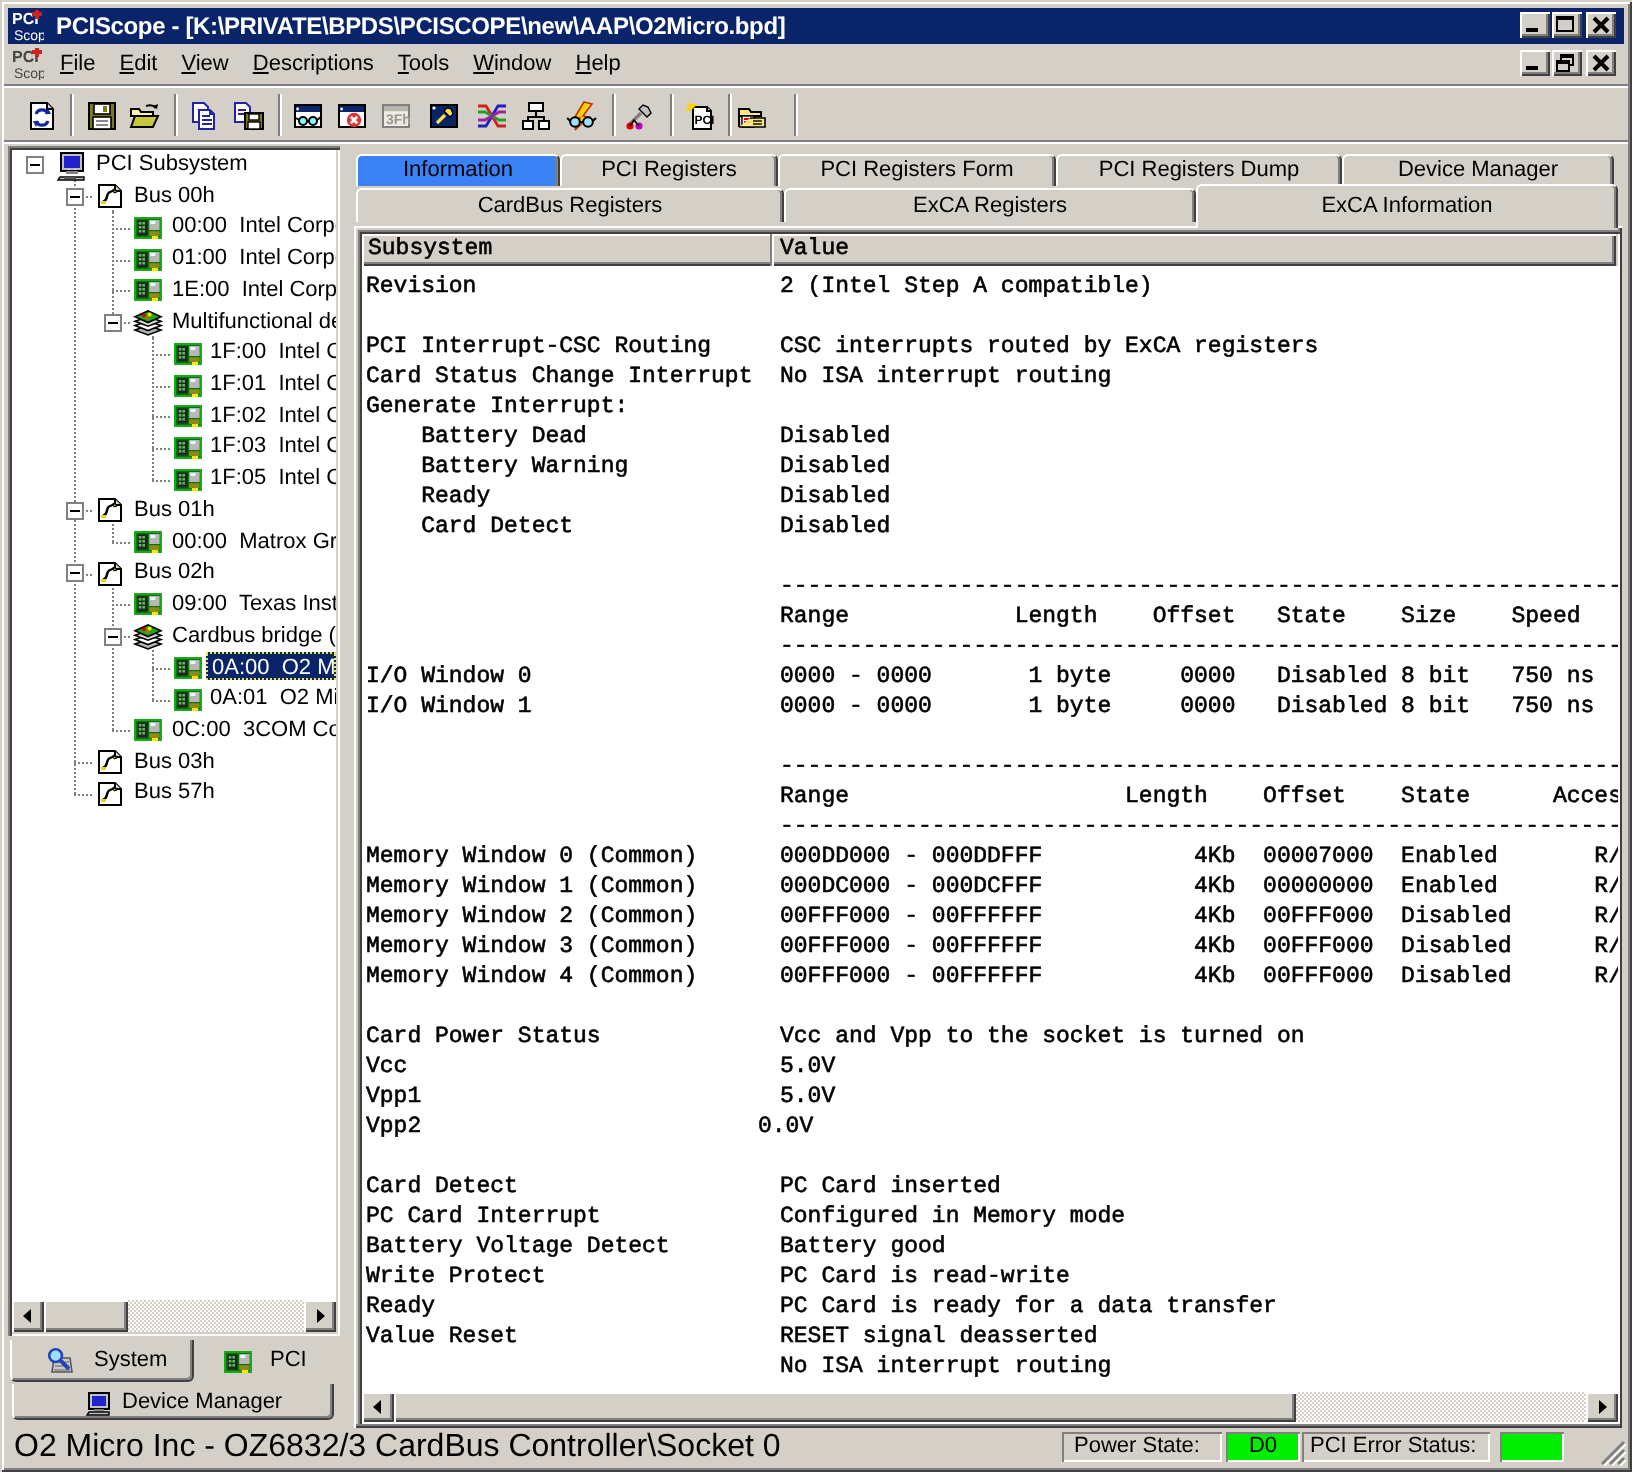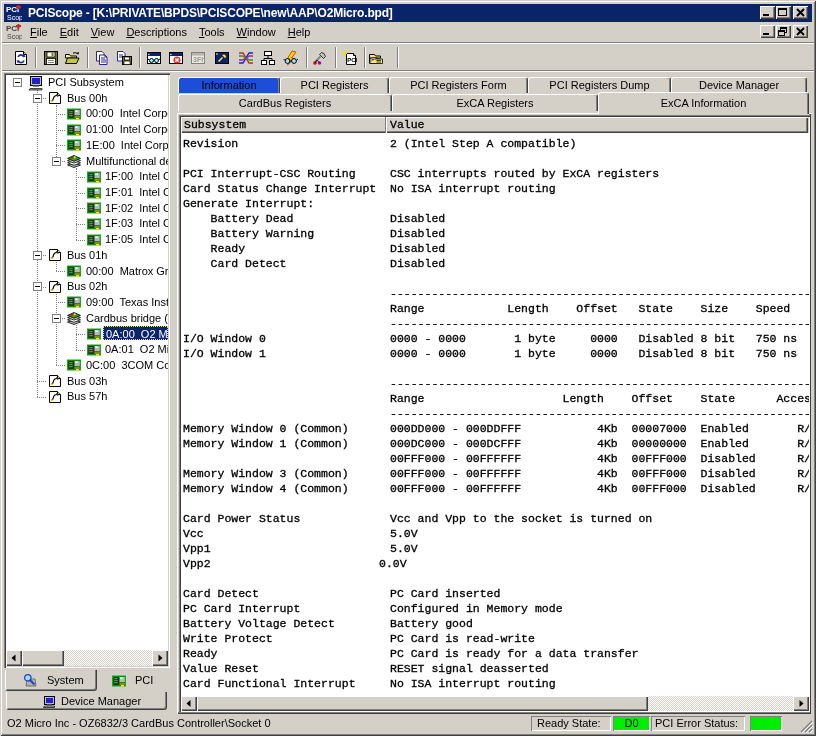--- a/index.html
+++ b/index.html
@@ -571,21 +571,21 @@
     </svg></div>
 <div class="abs" style="left:135px;top:670px;height:21px;line-height:21px">PCI</div>
 <div class="abs" style="left:6px;top:692px;width:161px;height:18px;background:#D4D0C8;border-left:1px solid #fff;border-right:1px solid #404040;border-bottom:1px solid #404040;border-radius:0 0 3px 3px;box-shadow:inset -1px -1px 0 #808080"></div>
 <div class="abs" style="left:41px;top:693px;width:16px;height:16px"><svg width="16" height="16">
       <rect x="3.5" y="3.5" width="10" height="8" fill="#C0C0C0" stroke="#000"></rect>
       <rect x="5" y="5" width="7" height="5" fill="#2222CC"></rect>
       <rect x="6" y="11.5" width="5" height="1" fill="#808080"></rect>
       <path d="M3.5 13 h10 v1.5 h-11 z" fill="#C0C0C0" stroke="#000" stroke-width="0.7"></path>
     </svg></div>
 <div class="abs" style="left:61px;top:692px;height:18px;line-height:18px">Device Manager</div>
-<div class="abs" style="left:178px;top:77px;width:102px;height:16px;background:#1d4ed8;border-left:1px solid #fff;border-top:1px solid #fff;border-right:1px solid #404040;border-radius:3px 3px 0 0;box-shadow:inset -1px 0 0 #808080;z-index:5;text-align:center;line-height:15px;font-size:11px">Information</div>
+<div class="abs" style="left:178px;top:77px;width:102px;height:16px;background:#3b82f6;border-left:1px solid #fff;border-top:1px solid #fff;border-right:1px solid #404040;border-radius:3px 3px 0 0;box-shadow:inset -1px 0 0 #808080;z-index:5;text-align:center;line-height:15px;font-size:11px">Information</div>
 <div class="abs" style="left:280px;top:77px;width:109px;height:16px;background:#D4D0C8;border-left:1px solid #fff;border-top:1px solid #fff;border-right:1px solid #404040;border-radius:3px 3px 0 0;box-shadow:inset -1px 0 0 #808080;z-index:5;text-align:center;line-height:15px;font-size:11px">PCI Registers</div>
 <div class="abs" style="left:389px;top:77px;width:139px;height:16px;background:#D4D0C8;border-left:1px solid #fff;border-top:1px solid #fff;border-right:1px solid #404040;border-radius:3px 3px 0 0;box-shadow:inset -1px 0 0 #808080;z-index:5;text-align:center;line-height:15px;font-size:11px">PCI Registers Form</div>
 <div class="abs" style="left:528px;top:77px;width:143px;height:16px;background:#D4D0C8;border-left:1px solid #fff;border-top:1px solid #fff;border-right:1px solid #404040;border-radius:3px 3px 0 0;box-shadow:inset -1px 0 0 #808080;z-index:5;text-align:center;line-height:15px;font-size:11px">PCI Registers Dump</div>
 <div class="abs" style="left:671px;top:77px;width:136px;height:16px;background:#D4D0C8;border-left:1px solid #fff;border-top:1px solid #fff;border-right:1px solid #404040;border-radius:3px 3px 0 0;box-shadow:inset -1px 0 0 #808080;z-index:5;text-align:center;line-height:15px;font-size:11px">Device Manager</div>
 <div class="abs" style="left:178px;top:94px;width:214px;height:17px;background:#D4D0C8;border-left:1px solid #fff;border-top:1px solid #fff;border-right:1px solid #404040;border-radius:3px 3px 0 0;box-shadow:inset -1px 0 0 #808080;z-index:5;text-align:center;line-height:16px;font-size:11px">CardBus Registers</div>
 <div class="abs" style="left:392px;top:94px;width:206px;height:17px;background:#D4D0C8;border-left:1px solid #fff;border-top:1px solid #fff;border-right:1px solid #404040;border-radius:3px 3px 0 0;box-shadow:inset -1px 0 0 #808080;z-index:5;text-align:center;line-height:16px;font-size:11px">ExCA Registers</div>
 <div class="abs" style="left:598px;top:92px;width:211px;height:22px;background:#D4D0C8;border-left:1px solid #fff;border-top:1px solid #fff;border-right:1px solid #404040;border-radius:3px 3px 0 0;box-shadow:inset -1px 0 0 #808080;z-index:10;text-align:center;line-height:21px;font-size:11px">ExCA Information</div>
 <div class="abs" style="left:177px;top:113px;width:634px;height:601px;background:#D4D0C8;box-shadow:inset 1px 1px 0 #fff,inset -1px -1px 0 #404040,inset -2px -2px 0 #808080;z-index:1"></div>
 <div class="abs sunk2" style="left:179px;top:115px;width:631px;height:597px;z-index:2;background:#fff"></div>
 <div class="abs" style="left:181px;top:117px;width:627px;height:16px;background:#D4D0C8;box-shadow:inset 1px 1px 0 #fff,inset -1px -1px 0 #404040,inset -2px -2px 0 #808080;z-index:3"></div>
@@ -616,20 +616,21 @@
 <div class="abs mono" style="left:209px;top:198px;line-height:15px">0000 - 0000       1 byte     0000   Disabled 8 bit   750 ns</div>
 <div class="abs mono" style="left:2px;top:213px;line-height:15px">I/O Window 1</div>
 <div class="abs mono" style="left:209px;top:213px;line-height:15px">0000 - 0000       1 byte     0000   Disabled 8 bit   750 ns</div>
 <div class="abs mono" style="left:209px;top:243px;line-height:15px">------------------------------------------------------------------</div>
 <div class="abs mono" style="left:209px;top:258px;line-height:15px">Range                    Length    Offset    State      Access</div>
 <div class="abs mono" style="left:209px;top:273px;line-height:15px">------------------------------------------------------------------</div>
 <div class="abs mono" style="left:2px;top:288px;line-height:15px">Memory Window 0 (Common)</div>
 <div class="abs mono" style="left:209px;top:288px;line-height:15px">000DD000 - 000DDFFF           4Kb  00007000  Enabled       R/W</div>
 <div class="abs mono" style="left:2px;top:303px;line-height:15px">Memory Window 1 (Common)</div>
 <div class="abs mono" style="left:209px;top:303px;line-height:15px">000DC000 - 000DCFFF           4Kb  00000000  Enabled       R/W</div>
+<div class="abs mono" style="left:2px;top:318px;line-height:15px">Memory Window 2 (Common)</div>
 <div class="abs mono" style="left:209px;top:318px;line-height:15px">00FFF000 - 00FFFFFF           4Kb  00FFF000  Disabled      R/W</div>
 <div class="abs mono" style="left:2px;top:333px;line-height:15px">Memory Window 3 (Common)</div>
 <div class="abs mono" style="left:209px;top:333px;line-height:15px">00FFF000 - 00FFFFFF           4Kb  00FFF000  Disabled      R/W</div>
 <div class="abs mono" style="left:2px;top:348px;line-height:15px">Memory Window 4 (Common)</div>
 <div class="abs mono" style="left:209px;top:348px;line-height:15px">00FFF000 - 00FFFFFF           4Kb  00FFF000  Disabled      R/W</div>
 <div class="abs mono" style="left:2px;top:378px;line-height:15px">Card Power Status</div>
 <div class="abs mono" style="left:209px;top:378px;line-height:15px">Vcc and Vpp to the socket is turned on</div>
 <div class="abs mono" style="left:2px;top:393px;line-height:15px">Vcc</div>
 <div class="abs mono" style="left:209px;top:393px;line-height:15px">5.0V</div>
 <div class="abs mono" style="left:2px;top:408px;line-height:15px">Vpp1</div>
@@ -641,35 +642,34 @@
 <div class="abs mono" style="left:2px;top:468px;line-height:15px">PC Card Interrupt</div>
 <div class="abs mono" style="left:209px;top:468px;line-height:15px">Configured in Memory mode</div>
 <div class="abs mono" style="left:2px;top:483px;line-height:15px">Battery Voltage Detect</div>
 <div class="abs mono" style="left:209px;top:483px;line-height:15px">Battery good</div>
 <div class="abs mono" style="left:2px;top:498px;line-height:15px">Write Protect</div>
 <div class="abs mono" style="left:209px;top:498px;line-height:15px">PC Card is read-write</div>
 <div class="abs mono" style="left:2px;top:513px;line-height:15px">Ready</div>
 <div class="abs mono" style="left:209px;top:513px;line-height:15px">PC Card is ready for a data transfer</div>
 <div class="abs mono" style="left:2px;top:528px;line-height:15px">Value Reset</div>
 <div class="abs mono" style="left:209px;top:528px;line-height:15px">RESET signal deasserted</div>
-<div class="abs mono" style="left:2px;top:543px;line-height:15px">Card Functional Interrupt</div>
 <div class="abs mono" style="left:209px;top:543px;line-height:15px">No ISA interrupt routing</div>
 </div>
 <div class="abs" style="z-index:3">
 <div class="abs" style="left:181px;top:696px;width:628px;height:15px;background-color:#D4D0C8;background-image:linear-gradient(45deg,#fff 25%,transparent 25%,transparent 75%,#fff 75%),linear-gradient(45deg,#fff 25%,transparent 25%,transparent 75%,#fff 75%);background-size:2px 2px;background-position:0 0,1px 1px"></div>
     <div class="abs raised" style="left:181px;top:696px;width:16px;height:15px"><svg width="16" height="15">
         <path d="M9.5 4.0 l-4 3.5 4 3.5 z" fill="#000"></path>
       </svg></div>
     <div class="abs raised" style="left:793px;top:696px;width:16px;height:15px"><svg width="16" height="15">
         <path d="M6.5 4.0 l4 3.5 -4 3.5 z" fill="#000"></path>
       </svg></div>
     <div class="abs raised" style="left:197px;top:696px;width:451px;height:15px"></div>
 </div>
-<div class="abs" style="left:7px;top:715px;height:17px;line-height:17px;font-size:11px">O2 Micro Inc - OZ6832/3 CardBus Controller\Socket 0</div>
-<div class="abs sunk1" style="left:531px;top:716px;width:80px;height:15px;line-height:15px;padding-left:6px">Ready State:</div>
+<div class="abs" style="left:7px;top:715px;height:17px;line-height:17px;font-size:16px">O2 Micro Inc - OZ6832/3 CardBus Controller\Socket 0</div>
+<div class="abs sunk1" style="left:531px;top:716px;width:80px;height:15px;line-height:15px;padding-left:6px">Power State:</div>
 <div class="abs sunk1" style="left:613px;top:716px;width:37px;height:15px;line-height:15px;background:#00EF00;text-align:center">D0</div>
 <div class="abs sunk1" style="left:651px;top:716px;width:94px;height:15px;line-height:15px;padding-left:4px">PCI Error Status:</div>
 <div class="abs sunk1" style="left:750px;top:716px;width:32px;height:15px;background:#00EF00"></div>
 <svg class="abs" style="left:800px;top:720px;z-index:60" width="13" height="13">
     <g stroke="#808080" stroke-width="1.5">
       <path d="M12 1 L1 12"></path>
       <path d="M12 5 L5 12"></path>
       <path d="M12 9 L9 12"></path>
     </g>
     <g stroke="#fff" stroke-width="1">

